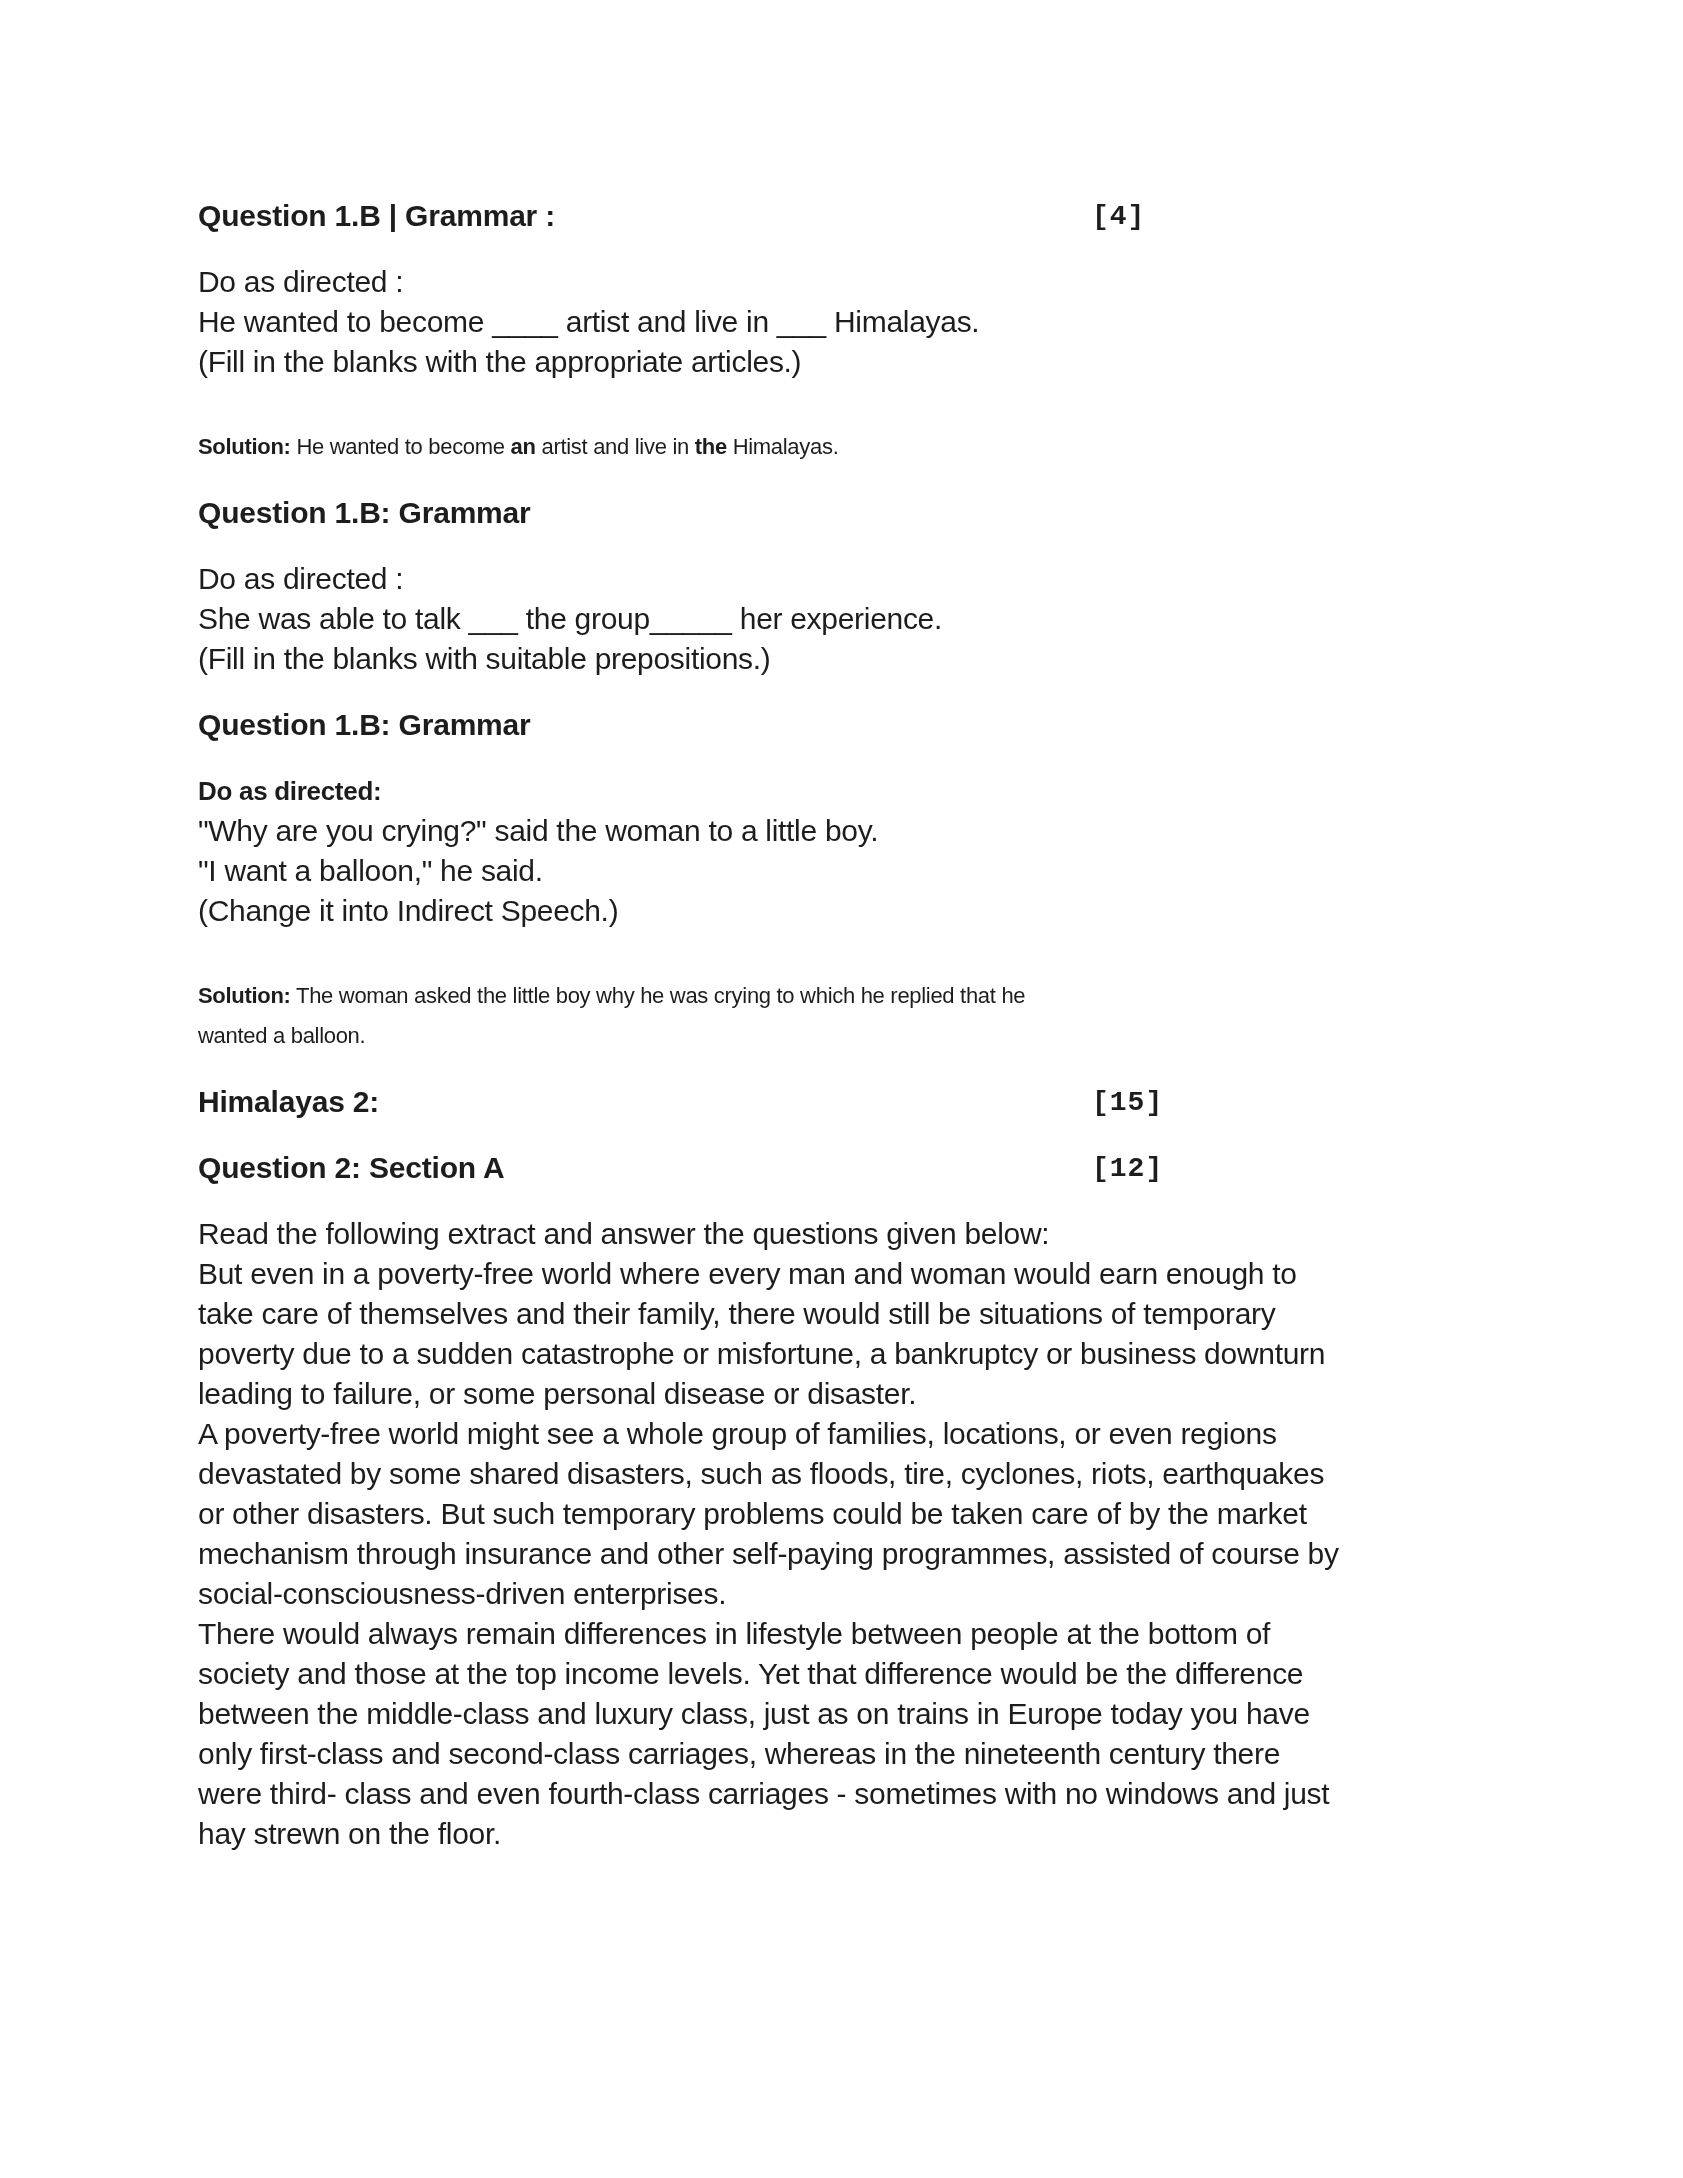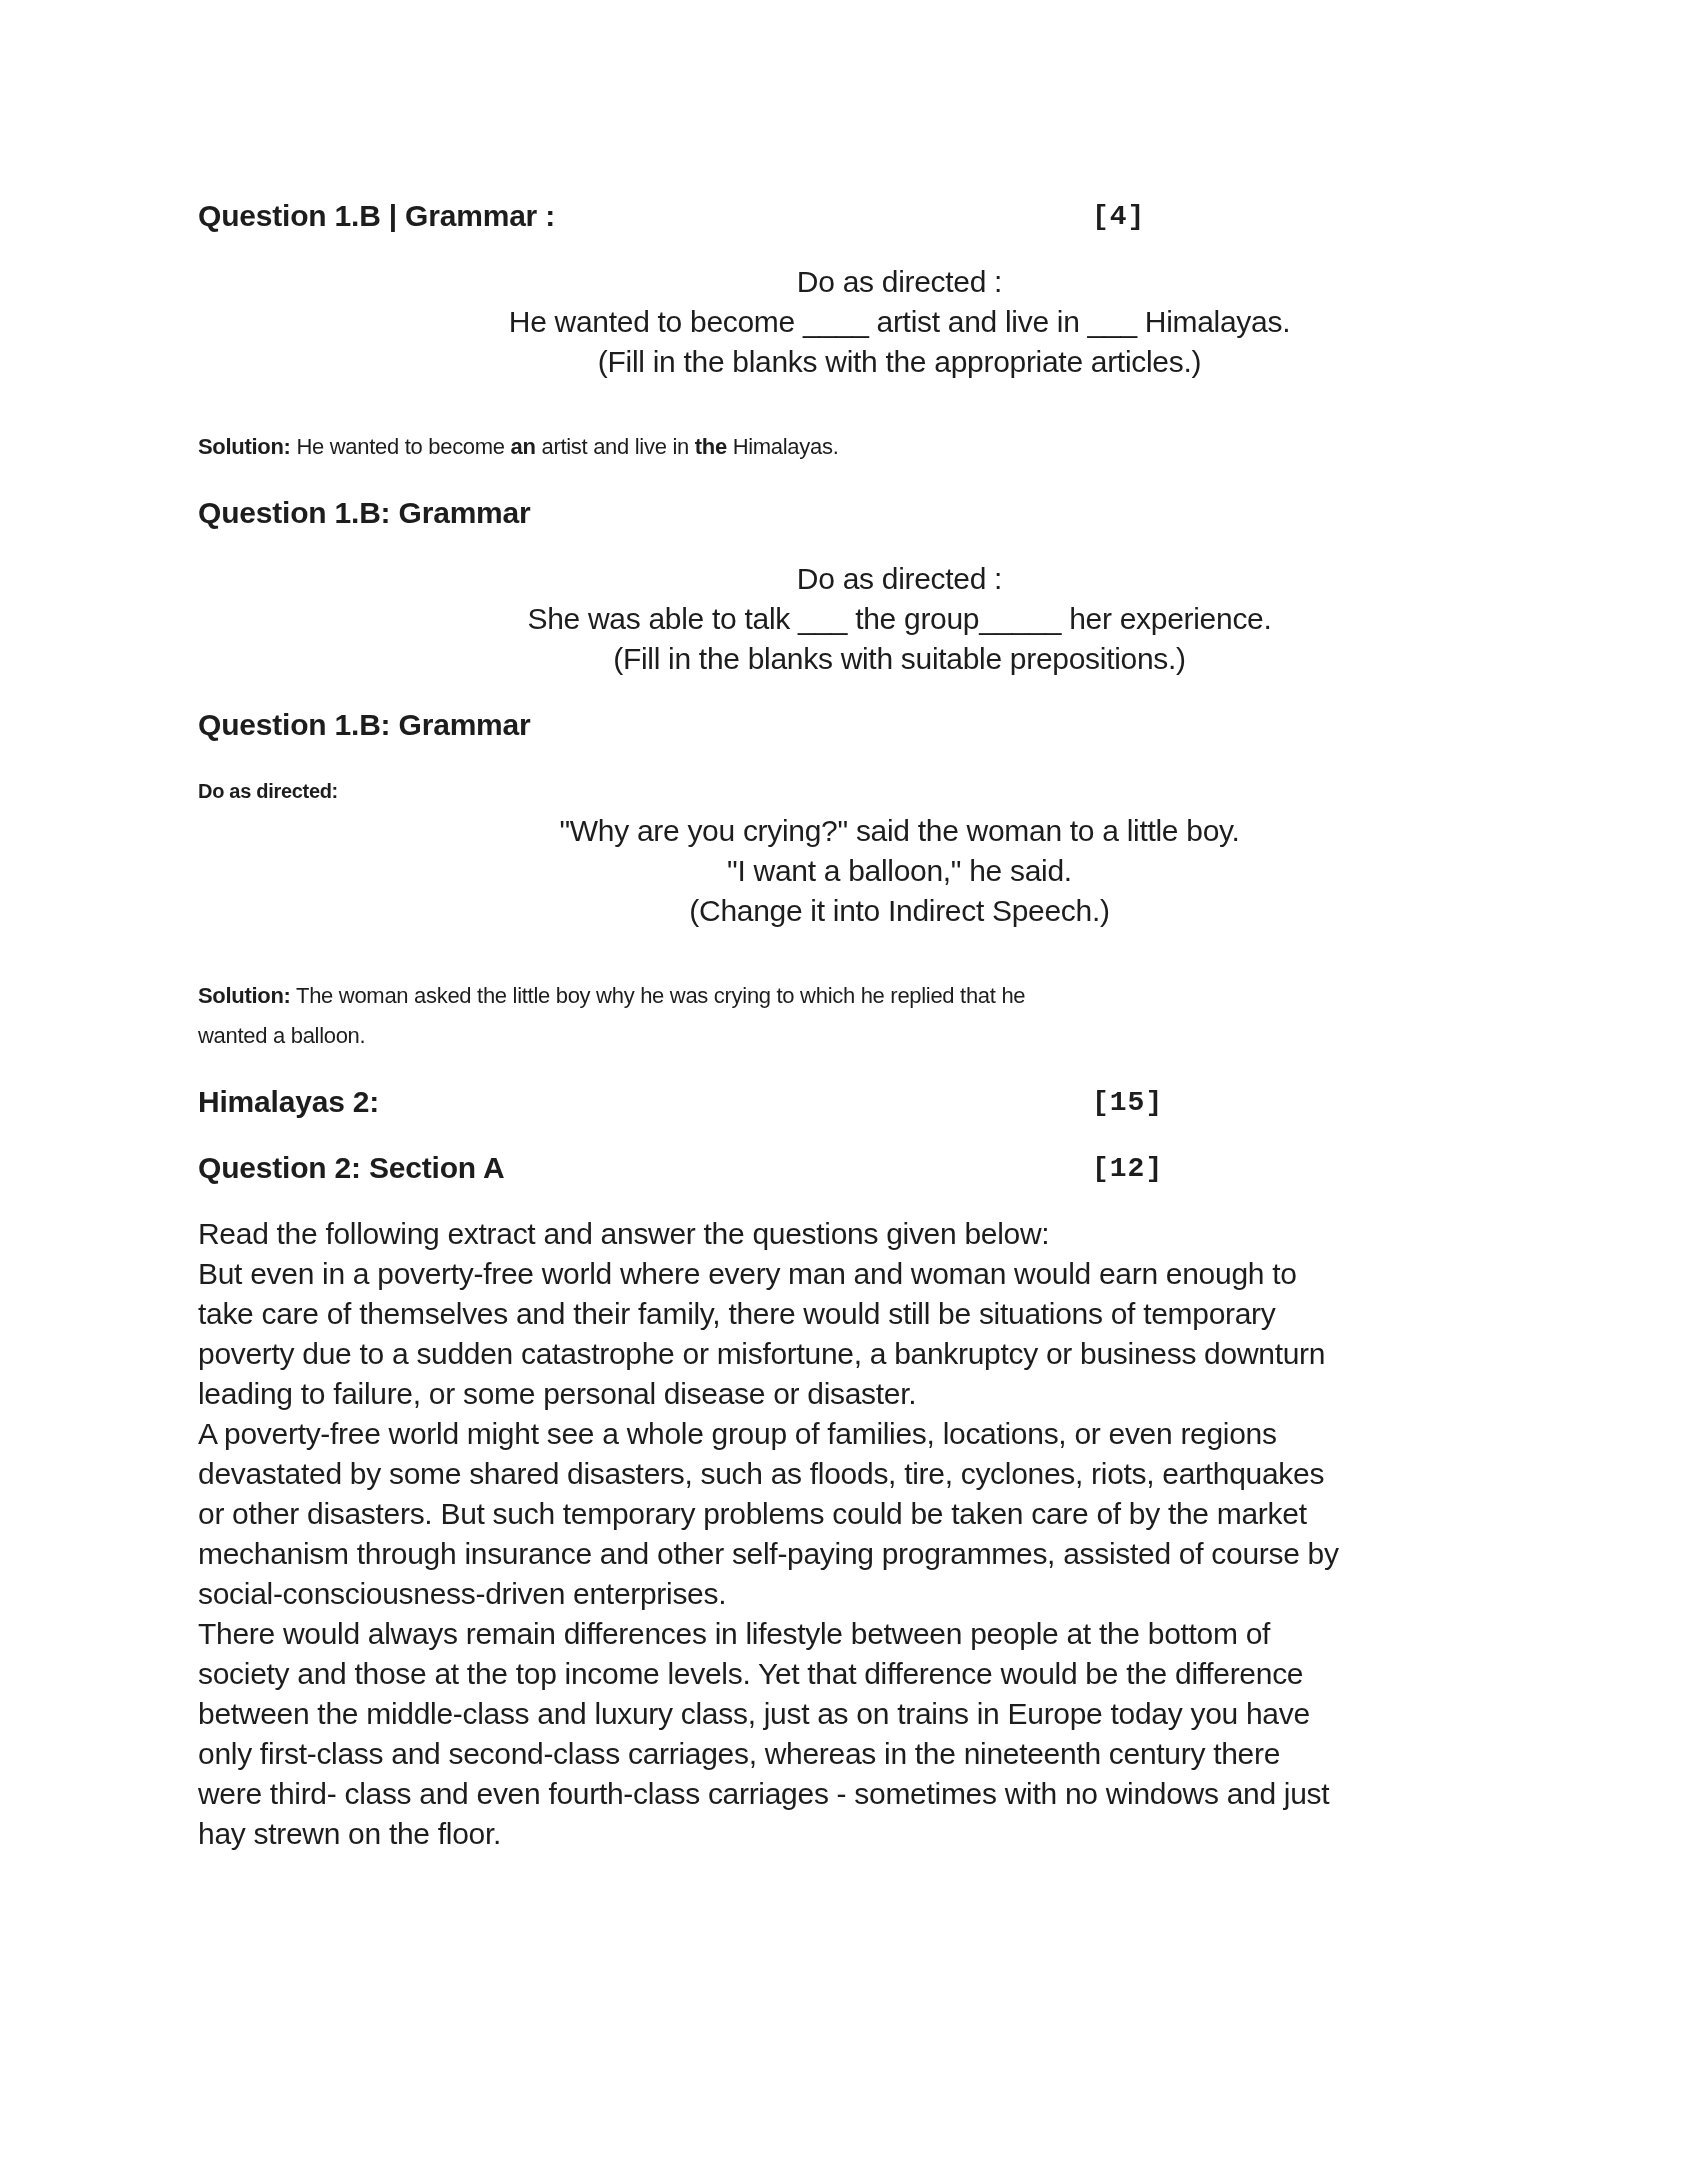--- a/index.html
+++ b/index.html
@@ -47,25 +47,24 @@
     font-weight: 700;
     letter-spacing: 1px;
     white-space: pre;
   }
   .qbody {
     margin: 26px 0 0 0;
     font-size: 30px;
     line-height: 40px;
     letter-spacing: -0.3px;
     white-space: pre;
-    text-align: center;
   }
   .qbody-lead {
     margin: 26px 0 0 0;
-    font-size: 20px;
+    font-size: 26px;
     line-height: 40px;
     letter-spacing: -0.3px;
     font-weight: 700;
     white-space: pre;
   }
   .qbody-cont { margin-top: 0; }
   .solution {
     margin: 45px 0 0 0;
     font-size: 22px;
     line-height: 40px;

